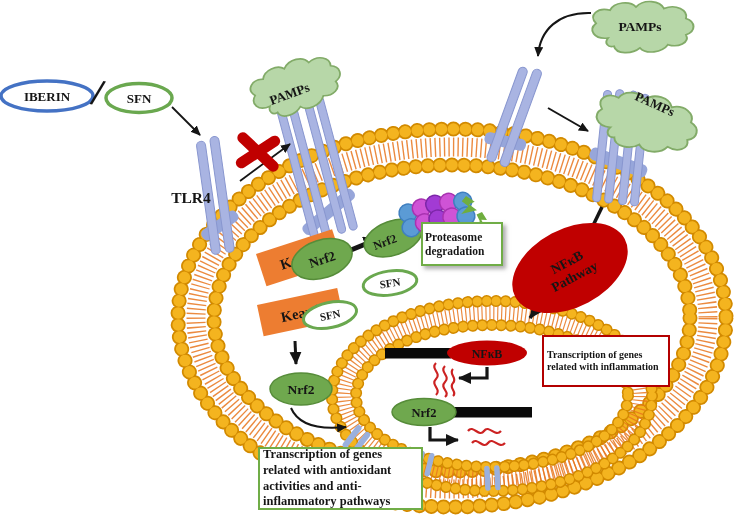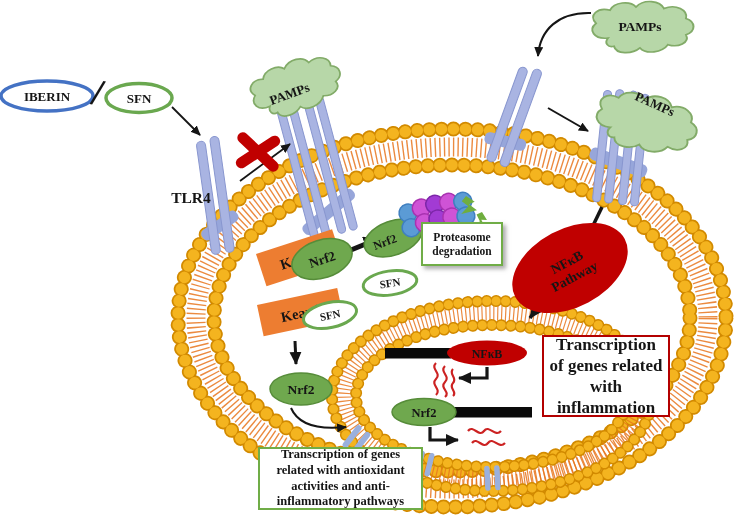--- a/index.html
+++ b/index.html
@@ -7,32 +7,32 @@
     position:relative;width:753px;height:525px;background:#fff;overflow:hidden;
     font-family:"Liberation Serif",serif;
   }
   #scene{position:absolute;left:0;top:0;}
   svg text{
     font-family:"Liberation Serif",serif;
     font-weight:bold;fill:#151515;
   }
   .info-box{
     position:absolute;background:#fff;display:flex;align-items:center;justify-content:center;
-    text-align:center;font-weight:bold;color:#151515;box-sizing:border-box;
+    text-align:left;font-weight:bold;color:#151515;box-sizing:border-box;
     font-family:"Liberation Serif",serif;line-height:1.25;
   }
   .box-green{border:2.5px solid #70ad47;}
   .box-red{border:2.5px solid #b30000;}
   #proteasome-box{
     left:421px;top:222px;width:82px;height:44px;font-size:11.5px;
     border:2px solid #70ad47;box-shadow:3px 3px 4px rgba(130,130,130,.65);
     padding:2px;
   }
   #inflammation-box{
-    left:542px;top:335px;width:128px;height:82px;font-size:17px;padding:3px;
+    left:542px;top:335px;width:128px;height:52px;font-size:10px;padding:3px;
   }
   #antioxidant-box{
     left:258px;top:447px;width:165px;height:63px;font-size:12.5px;padding:3px;
   }
 </style>
 </head>
 <body>
 
 <div id="stage">
 <svg id="scene" width="753" height="525" viewBox="0 0 753 525">

